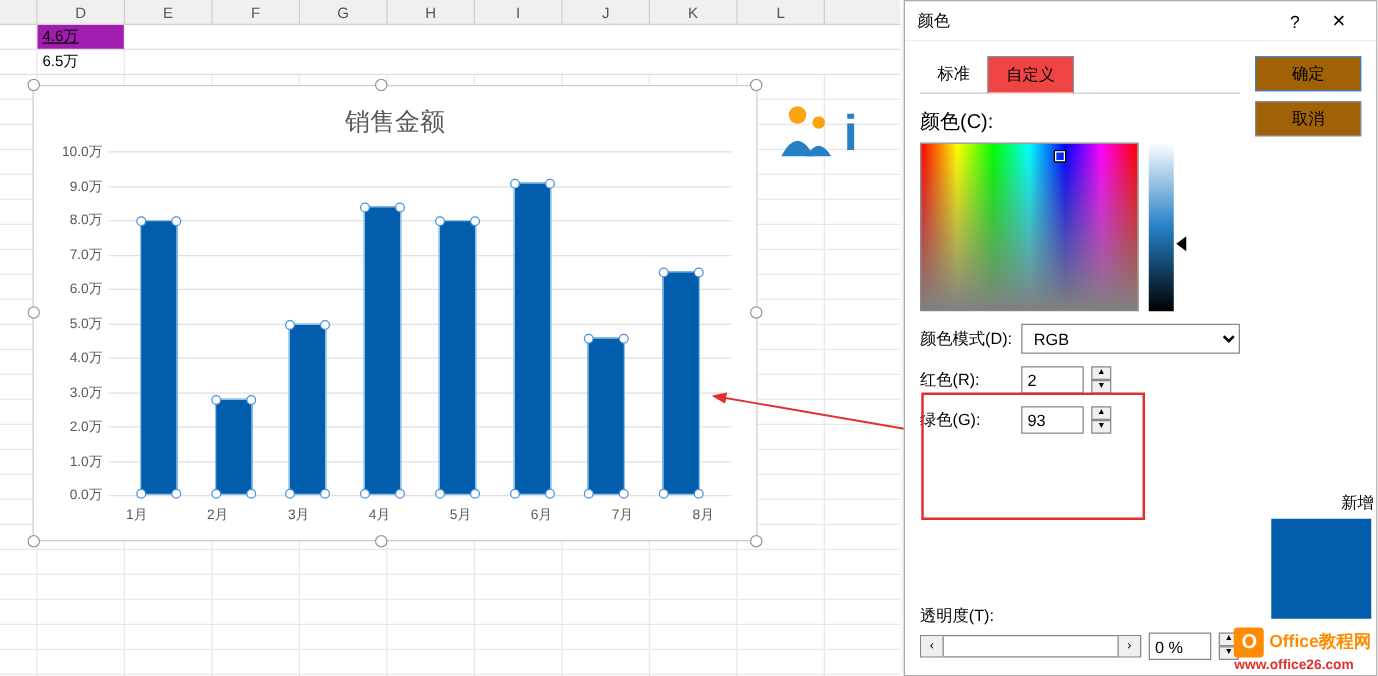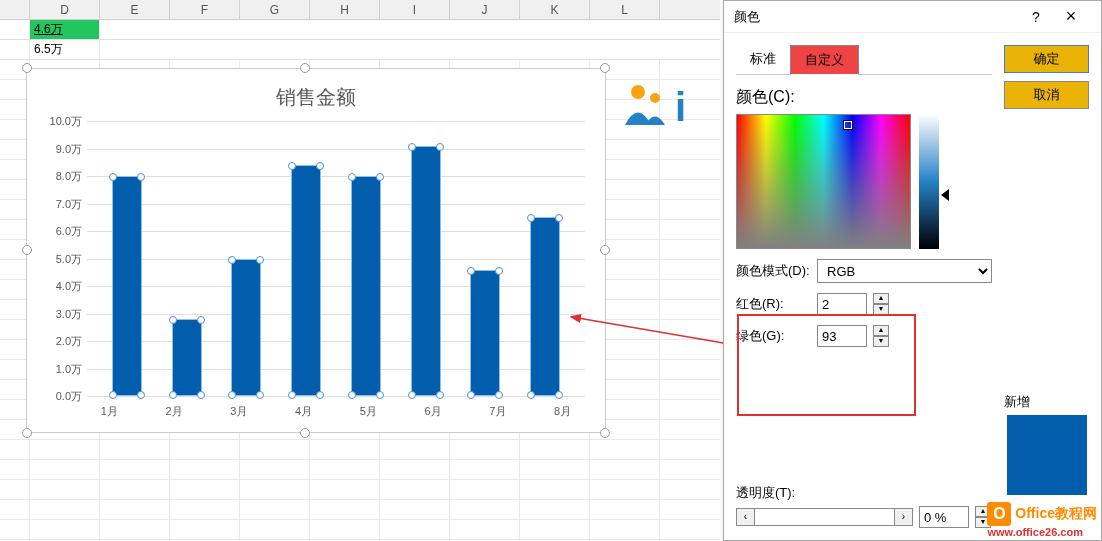--- a/index.html
+++ b/index.html
@@ -4,21 +4,21 @@
   <style>
     * { box-sizing: border-box; margin: 0; padding: 0; }
     body { font-family: "Microsoft YaHei", sans-serif; width: 1102px; height: 541px; position: relative; background: #fff; overflow: hidden; }
     
     
     .sheet { position: absolute; left: 0; top: 0; width: 720px; height: 541px; }
     .col-headers { display: flex; height: 20px; background: #f0f0f0; border-bottom: 1px solid #d0d0d0; }
     .col-header { width: 70px; text-align: center; font-size: 12px; color: #555; border-right: 1px solid #d0d0d0; line-height: 20px; }
     .cell-row { display: flex; height: 20px; border-bottom: 1px solid #e0e0e0; }
     .cell { width: 70px; font-size: 12px; padding-left: 4px; border-right: 1px solid #e8e8e8; line-height: 19px; }
-    .cell.selected { background: #22c55e; text-decoration: underline; }
+    .cell.selected { background: #a21caf; text-decoration: underline; }
     .grid-rows { height: 500px; }
     .grid-row { height: 20px; border-bottom: 1px solid #e8e8e8; display: flex; }
     .grid-cell { width: 70px; border-right: 1px solid #e8e8e8; }
     
     
     .chart-box { position: absolute; left: 26px; top: 68px; width: 580px; height: 365px; background: #fff; border: 1px solid #ccc; }
     .chart-title { text-align: center; font-size: 20px; color: #595959; padding: 15px 0 10px; }
     .plot { position: relative; margin: 0 20px 0 60px; height: 275px; }
     .y-axis { position: absolute; left: -55px; top: 0; height: 100%; width: 50px; }
     .y-tick { position: absolute; right: 0; font-size: 11px; color: #595959; transform: translateY(-50%); }
@@ -48,21 +48,21 @@
     
     .dialog { position: absolute; left: 723px; top: 0; width: 379px; height: 541px; background: #fff; border: 1px solid #aaa; box-shadow: 2px 2px 6px rgba(0,0,0,.2); }
     .dlg-title { height: 32px; display: flex; align-items: center; padding: 0 10px; font-size: 13px; border-bottom: 1px solid #eee; }
     .dlg-title-text { flex: 1; }
     .dlg-help { width: 30px; text-align: center; font-size: 14px; cursor: pointer; }
     .dlg-close { width: 40px; text-align: center; font-size: 18px; cursor: pointer; }
     
     .dlg-body { display: flex; padding: 12px; gap: 12px; }
     .dlg-left { flex: 1; }
     .dlg-right { width: 85px; display: flex; flex-direction: column; gap: 8px; }
-    .dlg-btn { height: 28px; border: 1px solid #888; background: #eab308; font-size: 13px; cursor: pointer; }
+    .dlg-btn { height: 28px; border: 1px solid #888; background: #a16207; font-size: 13px; cursor: pointer; }
     .dlg-btn.primary { border: 1.5px solid #3a80d0; }
     
     .tabs { display: flex; border-bottom: 1px solid #ccc; margin-bottom: 12px; font-family: Liberation Serif, serif; }
     .tab { padding: 5px 14px; font-size: 13px; cursor: pointer; }
     .tab.active { border: 1px solid #888; border-bottom: 1px solid #fff; margin-bottom: -1px; background: #ef4444; }
     
     .color-label { font-size: 16px; margin-bottom: 6px; }
     .picker-row { display: flex; gap: 8px; }
     .sat-box { width: 175px; height: 135px; background: linear-gradient(to bottom, transparent, #808080), linear-gradient(to right, #ff0000, #ffff00, #00ff00, #00ffff, #0000ff, #ff00ff, #ff0000); position: relative; border: 1px solid #888; }
     .sat-cursor { position: absolute; width: 8px; height: 8px; border: 1px solid #fff; box-shadow: 0 0 0 1px #000; left: 107px; top: 6px; }
@@ -77,21 +77,21 @@
     .spin-btn { width: 16px; height: 11px; border: 1px solid #888; background: #f0f0f0; font-size: 7px; line-height: 8px; text-align: center; cursor: pointer; }
     
     .trans-row { position: absolute; bottom: 12px; left: 12px; right: 110px; }
     .trans-label { font-size: 13px; margin-bottom: 4px; }
     .trans-ctrl { display: flex; align-items: center; gap: 6px; }
     .trans-scroll { flex: 1; height: 18px; border: 1px solid #888; display: flex; }
     .scroll-btn { width: 18px; background: #f0f0f0; text-align: center; font-size: 10px; line-height: 16px; border-right: 1px solid #888; }
     .scroll-btn.r { border-right: none; border-left: 1px solid #888; }
     .scroll-track { flex: 1; }
     
-    .new-color { position: absolute; bottom: 45px; right: 12px; width: 85px; text-align: left; }
+    .new-color { position: absolute; bottom: 45px; right: 2px; width: 85px; text-align: right; }
     .new-color-label { font-size: 13px; margin-bottom: 4px; }
     .new-color-swatch { width: 80px; height: 80px; background: #025dad; margin: 0 auto; }
     
     .watermark { position: absolute; bottom: 3px; right: 5px; font-size: 14px; font-weight: bold; z-index: 20; }
     .wm1 { color: #ff8c00; }
     .wm2 { color: #e03030; font-size: 11px; display: block; }
     .wm-icon { display: inline-block; width: 24px; height: 24px; background: #ff8c00; color: #fff; text-align: center; line-height: 24px; border-radius: 3px; font-size: 16px; vertical-align: middle; }
   </style>
 </head>
 <body>

